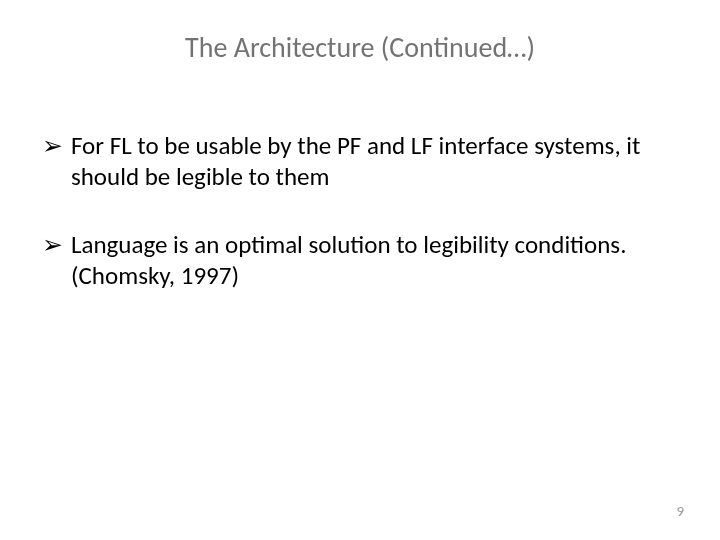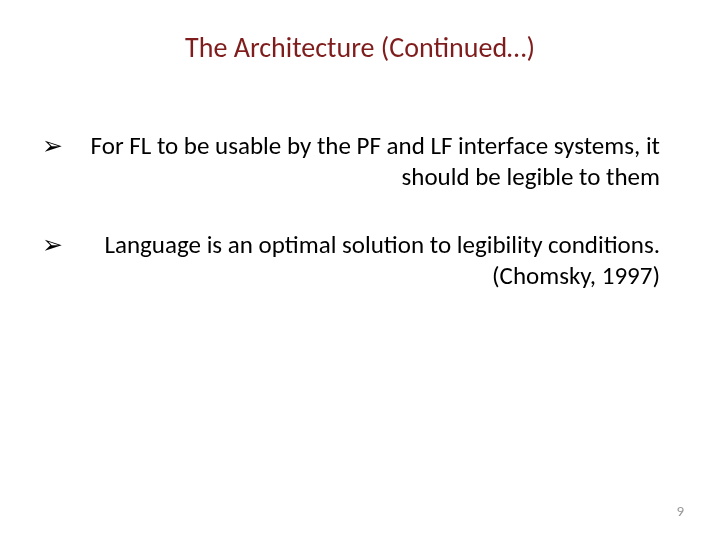--- a/index.html
+++ b/index.html
@@ -20,21 +20,21 @@
     box-sizing: border-box;
   }
   .title {
     position: absolute;
     top: 30px;
     left: 0;
     right: 0;
     text-align: center;
     font-size: 28px;
     font-weight: 400;
-    color: #7f1d1d;
+    color: #737373;
   }
   .body {
     position: absolute;
     top: 130px;
     left: 42px;
     right: 60px;
   }
   .bullet {
     display: flex;
     align-items: flex-start;
@@ -44,21 +44,20 @@
     color: #000000;
   }
   .bullet .marker {
     flex: 0 0 auto;
     margin-right: 8px;
     font-size: 25px;
     line-height: 1.25;
   }
   .bullet .text {
     flex: 1 1 auto;
-    text-align: right;
   }
   .page-number {
     position: absolute;
     bottom: 20px;
     right: 36px;
     font-size: 15px;
     color: #9a9a9a;
   }
 </style>
 </head>

